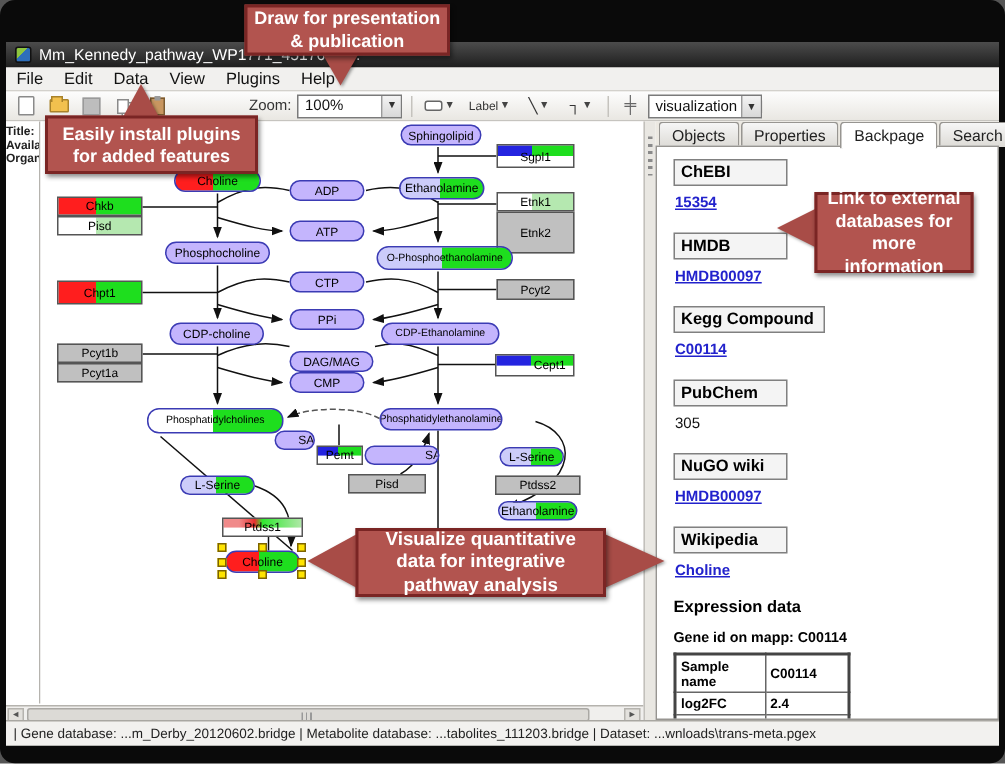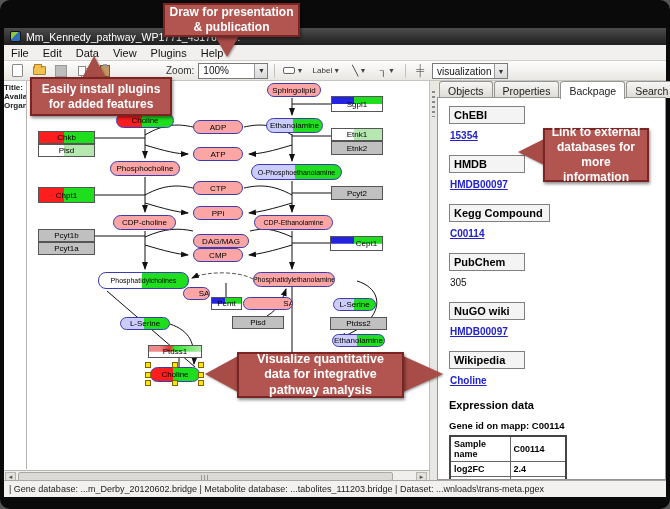--- a/index.html
+++ b/index.html
@@ -41,21 +41,21 @@
   #viz-combo { position:absolute; left:428px; top:2px; width:76px; }
 
   
   #main { position:absolute; left:0; top:53px; width:662px; height:399px; background:#fff; }
   #side-strip { position:absolute; left:0; top:0; width:23px; height:388px; background:#fff; border-right:1px solid #b5b3ae; overflow:hidden; font-size:8px; font-weight:bold; color:#222; line-height:9px; padding-top:2px; white-space:nowrap; }
 
   
   #canvas { position:absolute; left:23px; top:0; width:402px; height:389px; background:#fff; overflow:hidden; }
   #edges { position:absolute; left:0; top:0; }
   .node { position:absolute; display:flex; align-items:center; justify-content:center; font-size:8px; color:#000; white-space:nowrap; overflow:hidden; z-index:5; }
-  .met { background:#fca5a5; border:1px solid #3b3bb4; border-radius:8px; }
+  .met { background:#c4b5fd; border:1px solid #3b3bb4; border-radius:8px; }
   .met-rg { background:linear-gradient(90deg,#ff1e1e 0 45%,#1ede1e 45%); border:1px solid #3b3bb4; border-radius:8px; }
   .met-lg { background:linear-gradient(90deg,#ccccfa 0 48%,#1ede1e 48%); border:1px solid #3b3bb4; border-radius:8px; }
   .met-wg { background:linear-gradient(90deg,#ffffff 0 48%,#1ede1e 48%); border:1px solid #3b3bb4; border-radius:8px; }
   .gene-gray { background:#c0c0c0; border:1px solid #555; }
   .gene-rg { background:linear-gradient(90deg,#ff1e1e 0 45%,#1ede1e 45%); border:1px solid #555; }
   .gene-wp { background:linear-gradient(90deg,#ffffff 0 45%,#b5e8b0 45%); border:1px solid #555; }
   .gene-bgt { background-color:#fff; background-image:linear-gradient(90deg,#2424e0 0 45%,#1ede1e 45%); background-size:100% 52%; background-repeat:no-repeat; border:1px solid #555; }
   .gene-rgt { background-color:#fff; background-image:linear-gradient(90deg,#f08a8a 0 20%,#e83030 40%,#30e830 50%,#b0e8a8); background-size:100% 52%; background-repeat:no-repeat; border:1px solid #555; }
   .handle { position:absolute; width:6px; height:6px; background:#ffe400; border:1px solid #7d6400; z-index:8; }
 
@@ -225,21 +225,21 @@
               <path d="M330,200 C358,208 360,240 312,257" fill="none" stroke="#111" stroke-width="1" marker-end="url(#arrow)"></path>
               <path d="M80,210 L168,286" fill="none" stroke="#111" stroke-width="1"></path>
               <path d="M143,243 C163,250 168,262 167,283" fill="none" stroke="#111" stroke-width="1" marker-end="url(#arrow)"></path>
               <path d="M152,277 L152,286" fill="none" stroke="#111" stroke-width="1"></path>
             </g>
         </svg>
       <div class="node met" style="left: 240px; top: 2px; width: 54px; height: 14px; font-size: 8px;">Sphingolipid</div>
           <div class="node gene-bgt" style="left: 304px; top: 15px; width: 52px; height: 16px; font-size: 8px;">Sgpl1</div>
           <div class="node met-lg" style="left: 239px; top: 37px; width: 57px; height: 15px; font-size: 8px;">Ethanolamine</div>
           <div class="node gene-wp" style="left: 304px; top: 47px; width: 52px; height: 13px; font-size: 8px;">Etnk1</div>
-          <div class="node gene-gray" style="left: 304px; top: 60px; width: 52px; height: 14px; font-size: 8px;">Etnk2</div>
+          <div class="node gene-gray" style="left: 304px; top: 60px; width: 52px; height: 28px; font-size: 8px;">Etnk2</div>
           <div class="node met-rg" style="left: 89px; top: 32px; width: 58px; height: 15px; font-size: 8px;">Choline</div>
           <div class="node gene-rg" style="left: 11px; top: 50px; width: 57px; height: 13px; font-size: 8px;">Chkb</div>
           <div class="node gene-wp" style="left: 11px; top: 63px; width: 57px; height: 13px; font-size: 8px;">Pisd</div>
           <div class="node met" style="left: 166px; top: 39px; width: 50px; height: 14px; font-size: 8px;">ADP</div>
           <div class="node met" style="left: 166px; top: 66px; width: 50px; height: 14px; font-size: 8px;">ATP</div>
           <div class="node met" style="left: 83px; top: 80px; width: 70px; height: 15px; font-size: 8px;">Phosphocholine</div>
           <div class="node met-lg" style="left: 224px; top: 83px; width: 91px; height: 16px; font-size: 7px;">O-Phosphoethanolamine</div>
           <div class="node met" style="left: 166px; top: 100px; width: 50px; height: 14px; font-size: 8px;">CTP</div>
           <div class="node met" style="left: 166px; top: 125px; width: 50px; height: 14px; font-size: 8px;">PPi</div>
           <div class="node gene-rg" style="left: 11px; top: 106px; width: 57px; height: 16px; font-size: 8px;">Chpt1</div>

